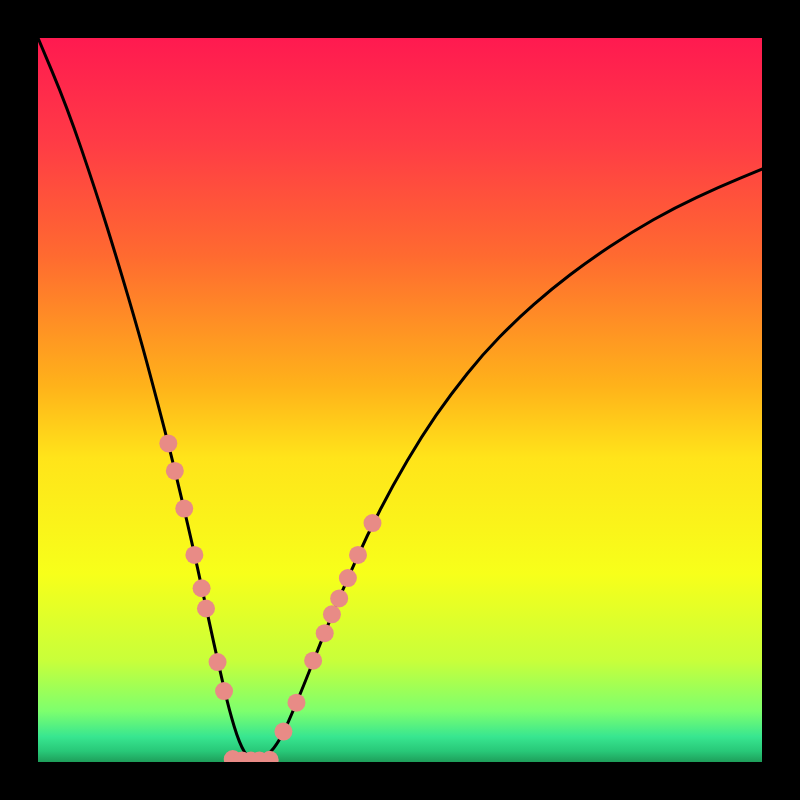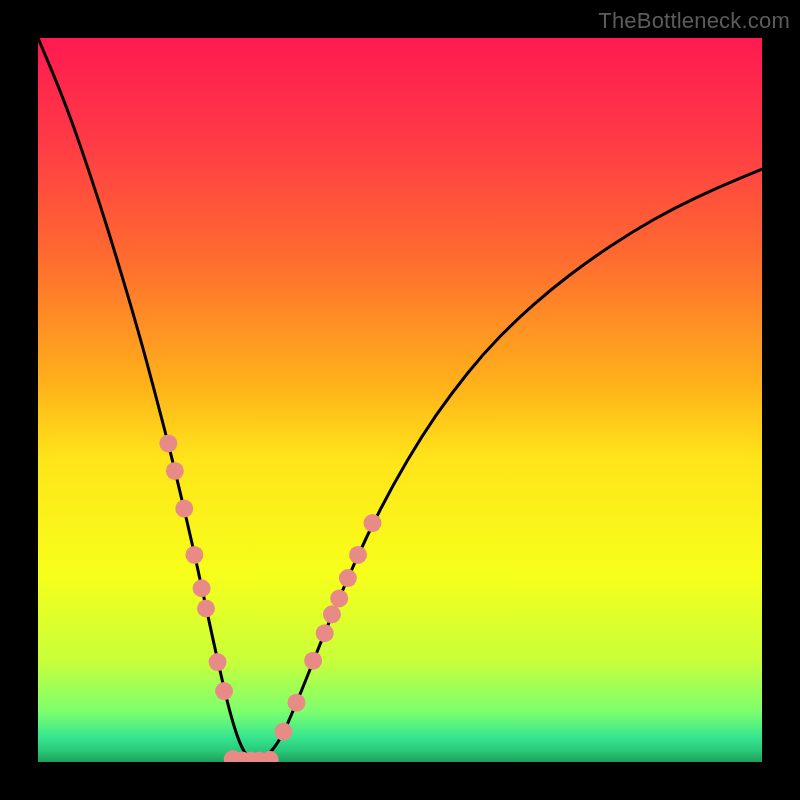--- a/index.html
+++ b/index.html
@@ -66,14 +66,13 @@
           <circle cx="275.12" cy="622.64" r="9" fill="#e88b86"></circle>
           <circle cx="286.70" cy="595.13" r="9" fill="#e88b86"></circle>
           <circle cx="293.94" cy="576.30" r="9" fill="#e88b86"></circle>
           <circle cx="301.18" cy="560.38" r="9" fill="#e88b86"></circle>
           <circle cx="309.87" cy="540.10" r="9" fill="#e88b86"></circle>
           <circle cx="320.01" cy="516.94" r="9" fill="#e88b86"></circle>
           <circle cx="334.49" cy="485.08" r="9" fill="#e88b86"></circle>
         </g>
     </svg>
   </div>
-  <div class="watermark" style="right: 10px; top: 8px;">TheBottleneck.com</div>
 </div>
 
 </body></html>

